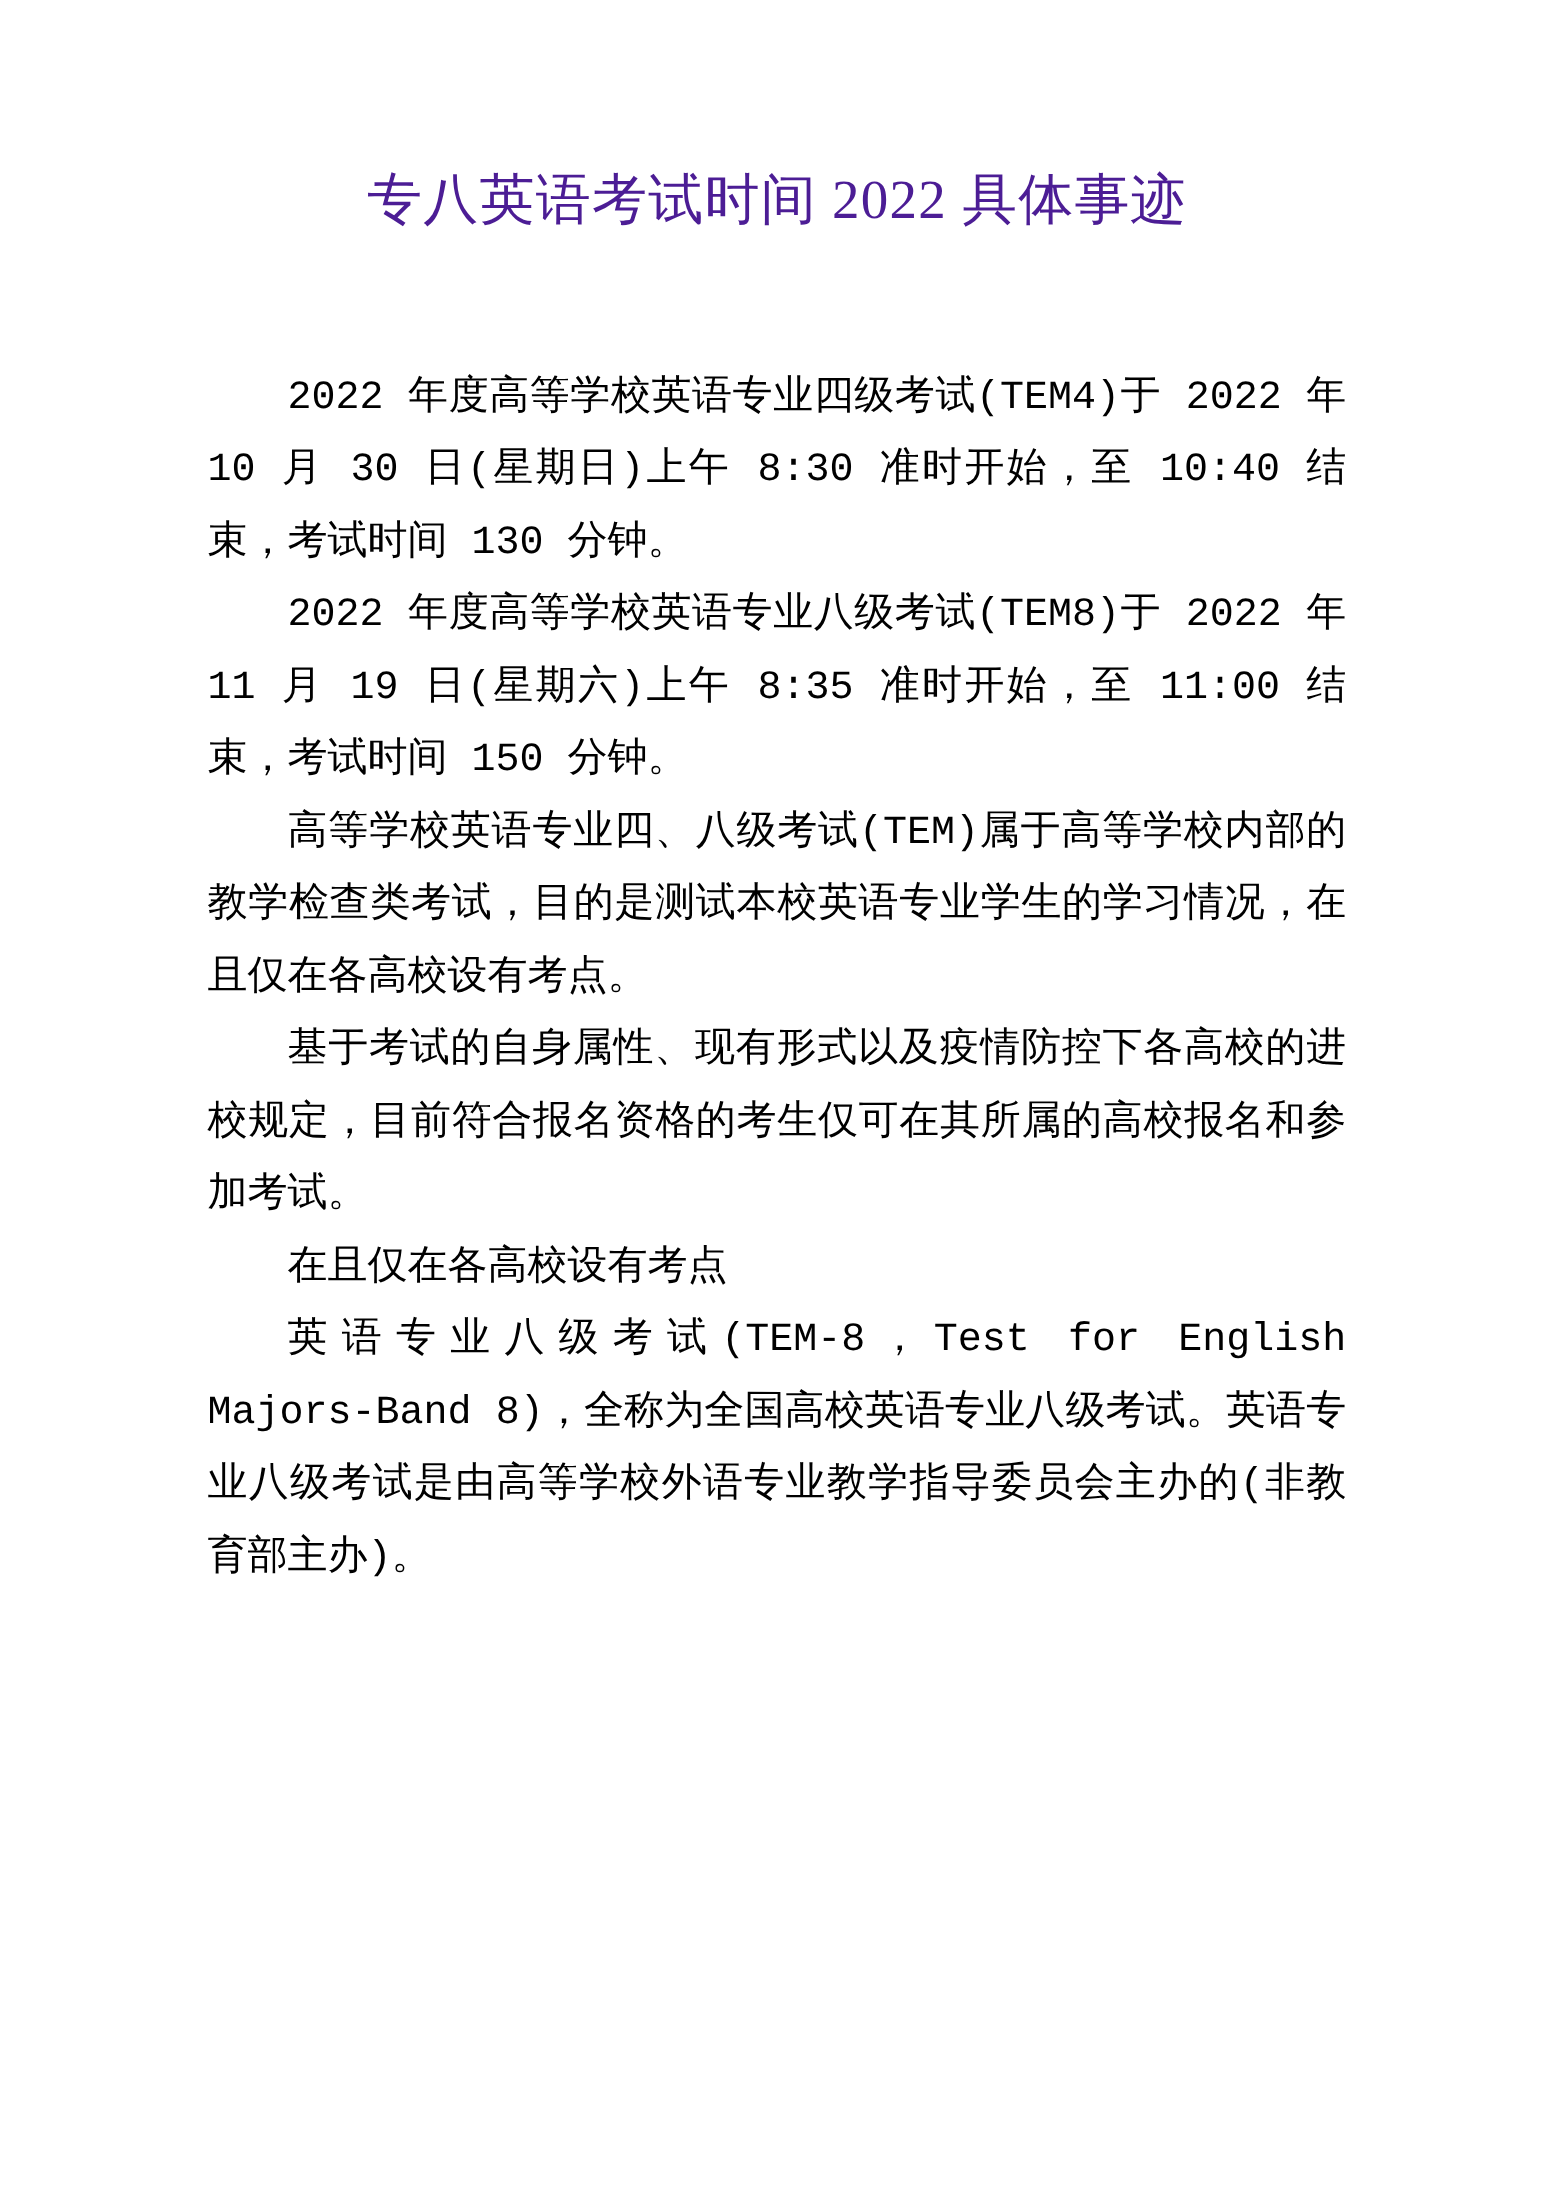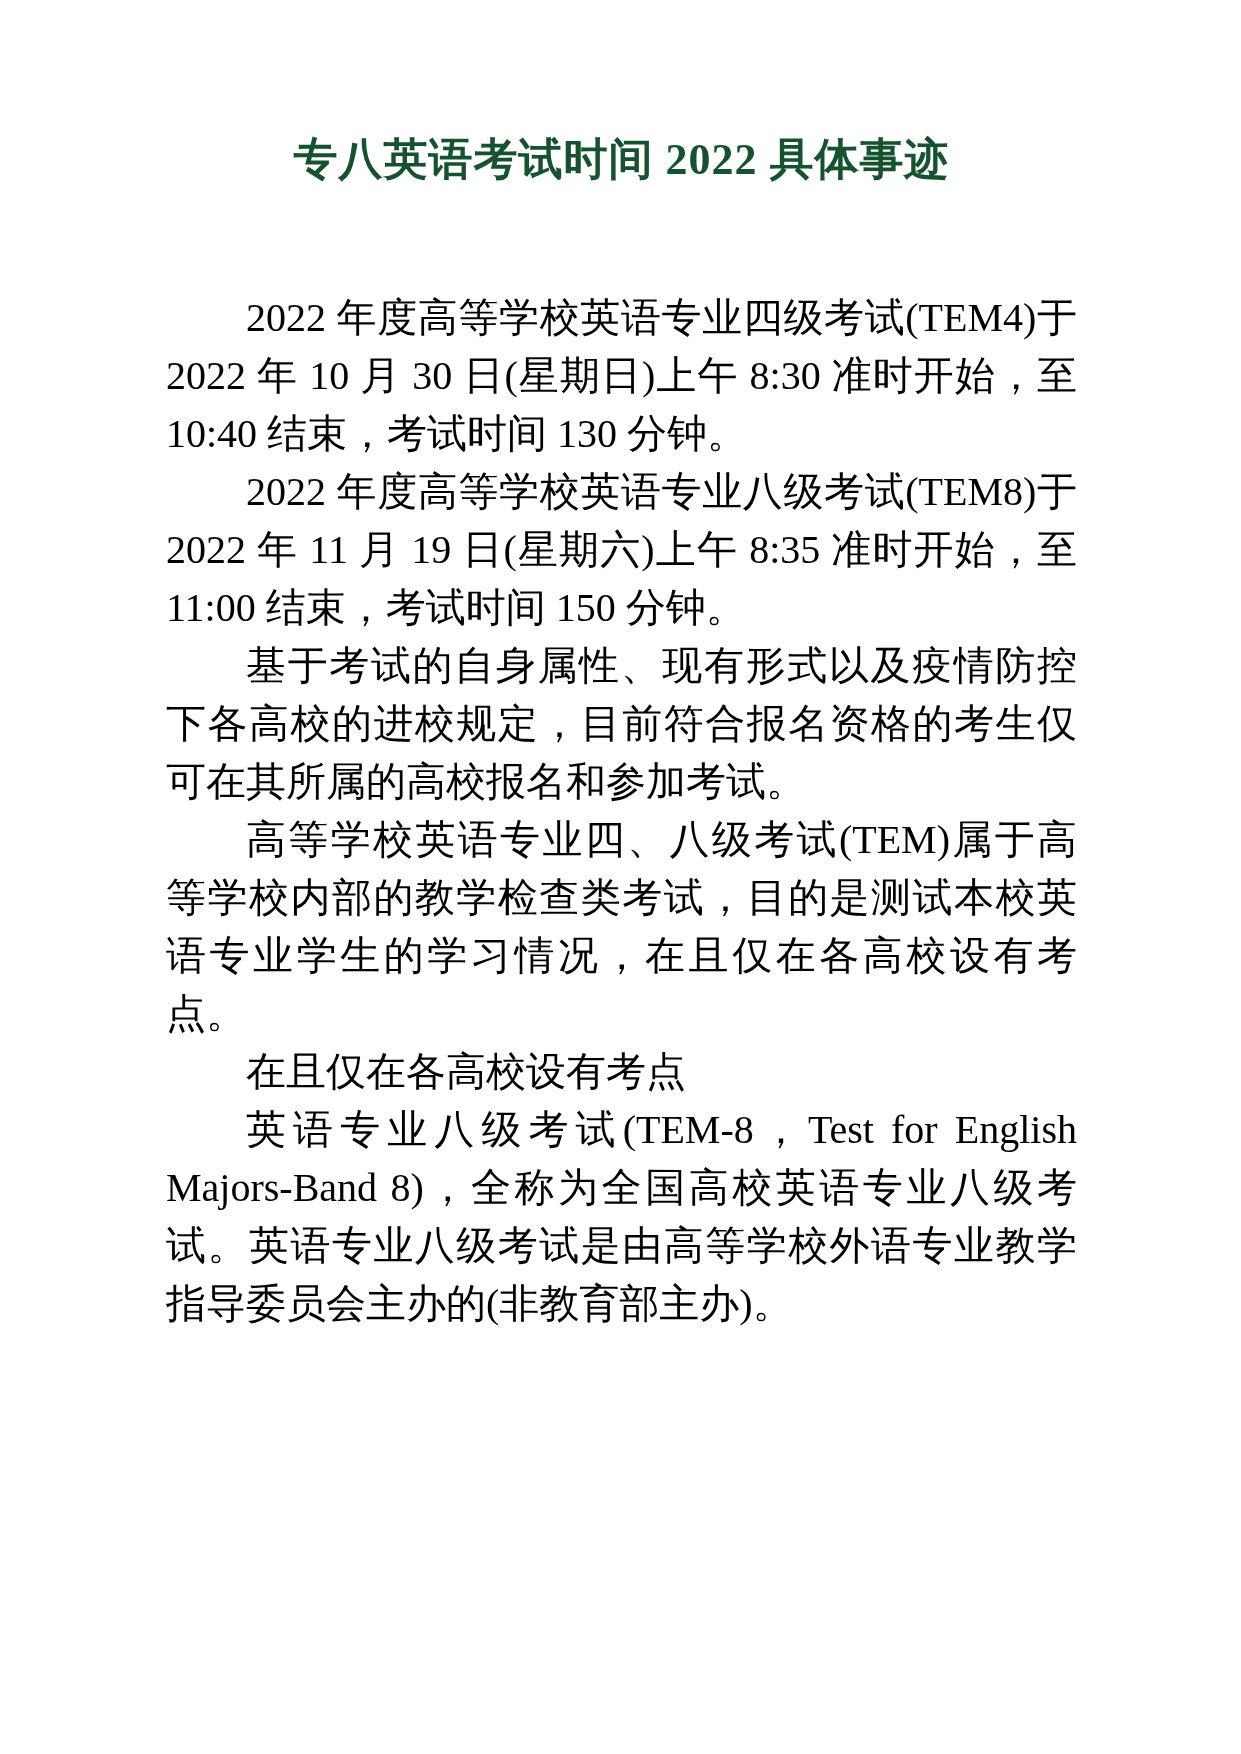--- a/index.html
+++ b/index.html
@@ -20,45 +20,45 @@
   .page {
     width: 1241px;
     height: 1754px;
     background: #ffffff;
     padding: 128px 164px 0 166px;
   }
 
   .doc-title {
     font-size: 44px;
     line-height: 64px;
-    font-weight: bold;
+    font-weight: normal;
     text-align: center;
-    color: #14532d;
+    color: #4c1d95;
     letter-spacing: 1px;
     margin-bottom: 97px;
     font-family: "Liberation Serif", "DejaVu Serif", serif;
   }
 
   .doc-body p {
-    font-size: 40px;
+    font-size: 32px;
     line-height: 58px;
     text-align: justify;
     text-justify: inter-ideograph;
     text-indent: 2em;
     color: #000000;
-    font-family: Liberation Serif, serif;
+    font-family: Liberation Mono, monospace;
   }
 </style>
 </head>
 <body>
 
 <div class="page">
   <h1 class="doc-title">专八英语考试时间 2022 具体事迹</h1>
 
   <div class="doc-body">
     <p>2022 年度高等学校英语专业四级考试(TEM4)于 2022 年 10 月 30 日(星期日)上午 8:30 准时开始，至 10:40 结束，考试时间 130 分钟。</p>
     <p>2022 年度高等学校英语专业八级考试(TEM8)于 2022 年 11 月 19 日(星期六)上午 8:35 准时开始，至 11:00 结束，考试时间 150 分钟。</p>
+    <p>高等学校英语专业四、八级考试(TEM)属于高等学校内部的教学检查类考试，目的是测试本校英语专业学生的学习情况，在且仅在各高校设有考点。</p>
     <p>基于考试的自身属性、现有形式以及疫情防控下各高校的进校规定，目前符合报名资格的考生仅可在其所属的高校报名和参加考试。</p>
-    <p>高等学校英语专业四、八级考试(TEM)属于高等学校内部的教学检查类考试，目的是测试本校英语专业学生的学习情况，在且仅在各高校设有考点。</p>
     <p>在且仅在各高校设有考点</p>
     <p>英语专业八级考试(TEM-8，Test for English Majors-Band 8)，全称为全国高校英语专业八级考试。英语专业八级考试是由高等学校外语专业教学指导委员会主办的(非教育部主办)。</p>
   </div>
 </div>
 
 </body></html>

